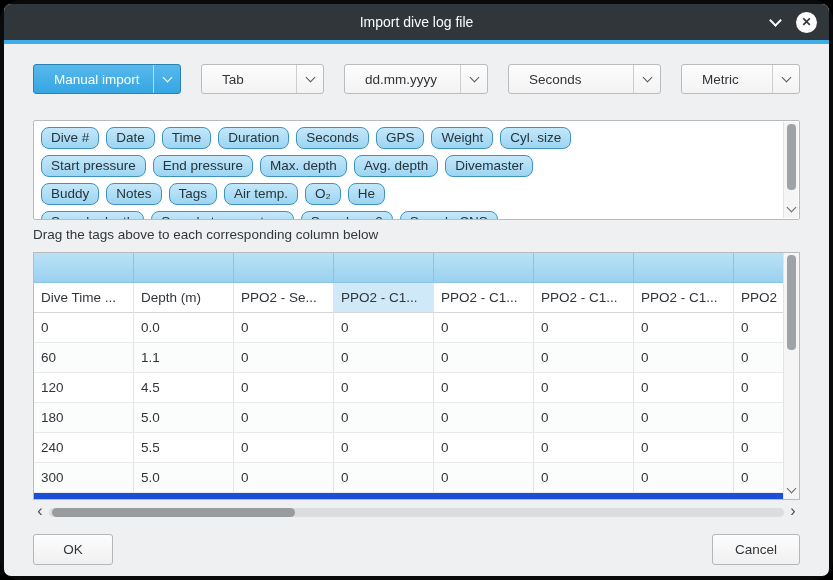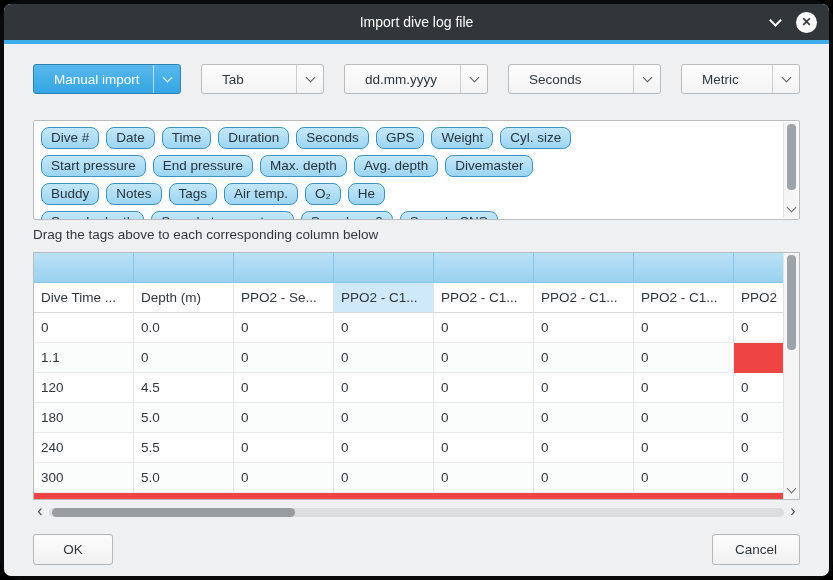--- a/index.html
+++ b/index.html
@@ -105,21 +105,21 @@
     width: 7px; height: 7px;
     border-right: 1.6px solid #64686c; border-bottom: 1.6px solid #64686c;
     transform: rotate(45deg);
     margin-top: auto; margin-bottom: 7px;
   }
   
   .instruction { margin-top: 7px; flex: 0 0 17px; font-size: 13.5px; color: #31363b; }
   
   .table-frame {
     margin-top: 8px; flex: 0 0 248px; height: 248px;
-    border: 1px solid #b9bbbd; background: #ef4444;
+    border: 1px solid #b9bbbd; background: #1d4ed8;
     display: flex; overflow: hidden; text-align: right;
   }
   .table-cols { flex: 1; overflow: hidden; }
   .trow { display: flex; height: 30px; }
   .cell {
     flex: 0 0 100px; width: 100px;
     padding: 0 7px;
     display: flex; align-items: center;
     font-size: 13.5px; color: #31363b;
     border-right: 1px solid #e4e5e6; border-bottom: 1px solid #e9eaeb;
@@ -279,20 +279,21 @@
                 <div class="cell">0</div>
                 <div class="cell">0.0</div>
                 <div class="cell">0</div>
                 <div class="cell">0</div>
                 <div class="cell">0</div>
                 <div class="cell">0</div>
                 <div class="cell">0</div>
                 <div class="cell">0</div>
               </div>
               <div class="trow data-row">
+                <div class="cell">60</div>
                 <div class="cell">1.1</div>
                 <div class="cell">0</div>
                 <div class="cell">0</div>
                 <div class="cell">0</div>
                 <div class="cell">0</div>
                 <div class="cell">0</div>
                 <div class="cell">0</div>
               </div>
               <div class="trow data-row">
                 <div class="cell">120</div>

